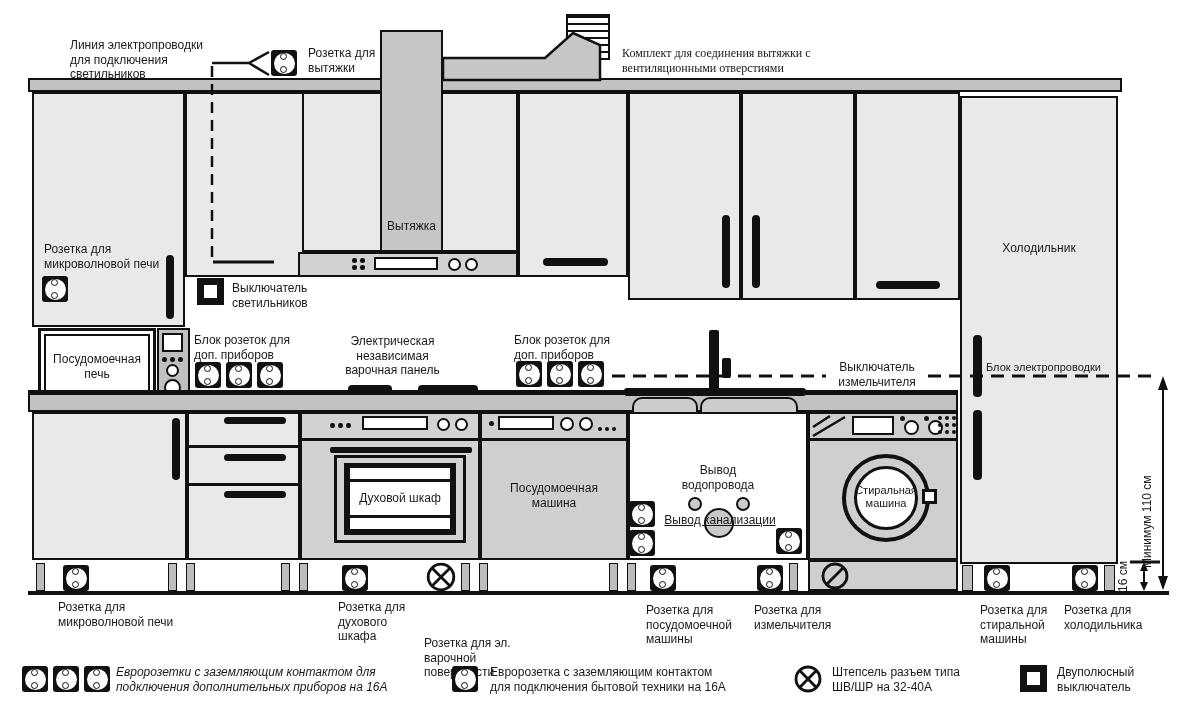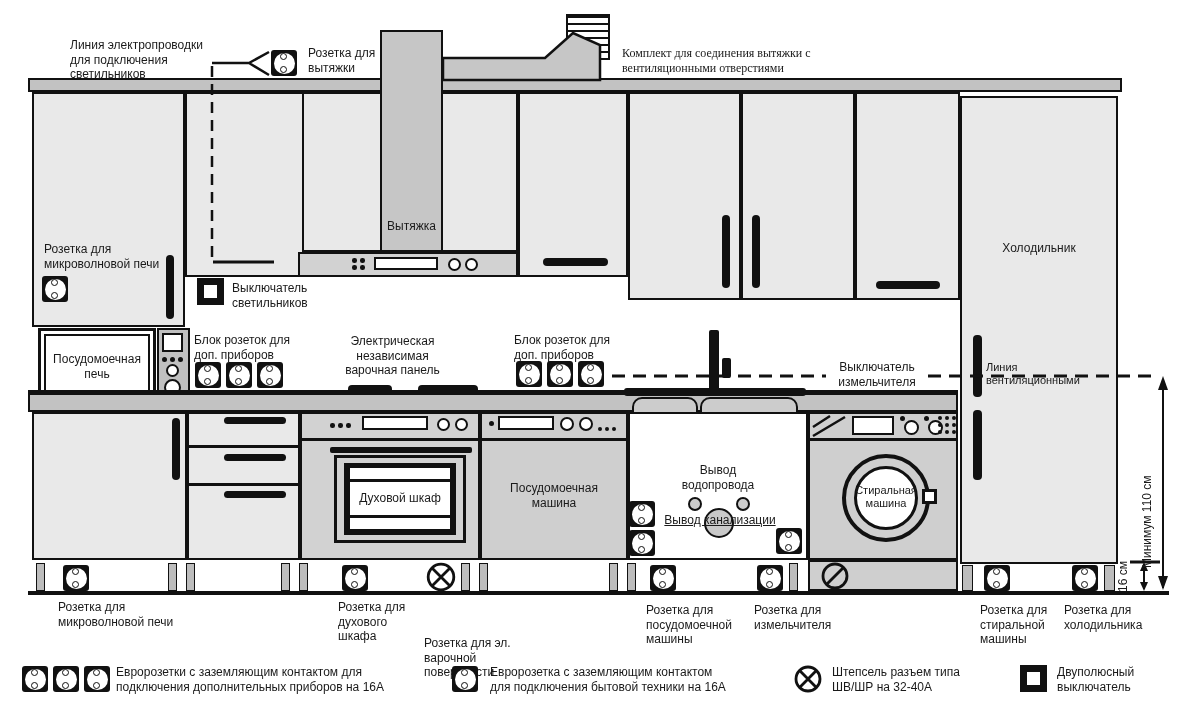--- a/index.html
+++ b/index.html
@@ -287,21 +287,21 @@
 
   <div class="lbl" style="left:70px;top:38px;width:150px;">Линия электропроводки для подключения светильников</div>
   <div class="lbl" style="left:308px;top:46px;width:112px;">Розетка для вытяжки</div>
   <div class="lbl" style="left:622px;top:46px;width:205px;font-family:Liberation Serif, serif;">Комплект для соединения вытяжки с вентиляционными отверстиями</div>
   <div class="lbl" style="left:44px;top:242px;width:116px;">Розетка для микроволновой печи</div>
   <div class="lbl" style="left:232px;top:281px;width:115px;">Выключатель светильников</div>
   <div class="lbl" style="left:194px;top:333px;width:115px;">Блок розеток для доп. приборов</div>
   <div class="lbl c" style="left:330px;top:334px;width:125px;">Электрическая независимая варочная панель</div>
   <div class="lbl" style="left:514px;top:333px;width:118px;">Блок розеток для доп. приборов</div>
   <div class="lbl c whitebg" style="left:830px;top:360px;width:94px;">Выключатель измельчителя</div>
-  <div class="lbl s11" style="left:986px;top:361px;width:125px;">Линия вентиляционными</div>
+  <div class="lbl s11" style="left:986px;top:361px;width:125px;">Блок электропроводки</div>
 
   <div class="vtext" style="left:1140px;top:408px;width:18px;height:160px;">Минимум 110 см</div>
   <div class="vtext s11" style="left:1116px;top:554px;width:16px;height:38px;">16 см</div>
 
   <div class="lbl" style="left:58px;top:600px;width:150px;">Розетка для микроволновой печи</div>
   <div class="lbl" style="left:338px;top:600px;width:84px;">Розетка для духового шкафа</div>
   <div class="lbl" style="left:424px;top:636px;width:94px;">Розетка для эл. варочной поверхности</div>
   <div class="lbl" style="left:646px;top:603px;width:108px;">Розетка для посудомоечной машины</div>
   <div class="lbl" style="left:754px;top:603px;width:96px;">Розетка для измельчителя</div>
   <div class="lbl" style="left:980px;top:603px;width:82px;">Розетка для стиральной машины</div>
@@ -312,21 +312,21 @@
       <i></i>
     </div>
   <div class="sock" style="left:53px;top:666px;">
       <i></i>
       <i></i>
     </div>
   <div class="sock" style="left:84px;top:666px;">
       <i></i>
       <i></i>
     </div>
-  <div class="lbl" style="left:116px;top:665px;width:300px;">Евророзетки с заземляющим контактом для подключения дополнительных приборов на 16А</div>
+  <div class="lbl" style="left:116px;top:665px;width:300px;font-style:italic;">Евророзетки с заземляющим контактом для подключения дополнительных приборов на 16А</div>
 
   <div class="sock" style="left:452px;top:666px;">
       <i></i>
       <i></i>
     </div>
   <div class="lbl" style="left:490px;top:665px;width:245px;">Евророзетка с заземляющим контактом для подключения бытовой техники на 16А</div>
 
   <svg style="left:794px;top:665px;" width="28" height="28">
     <circle cx="14" cy="14" r="12" fill="#fff" stroke="#111" stroke-width="2.8"></circle>
     <path d="M5.6,5.6 L22.4,22.4 M22.4,5.6 L5.6,22.4" stroke="#111" stroke-width="2.8"></path>

